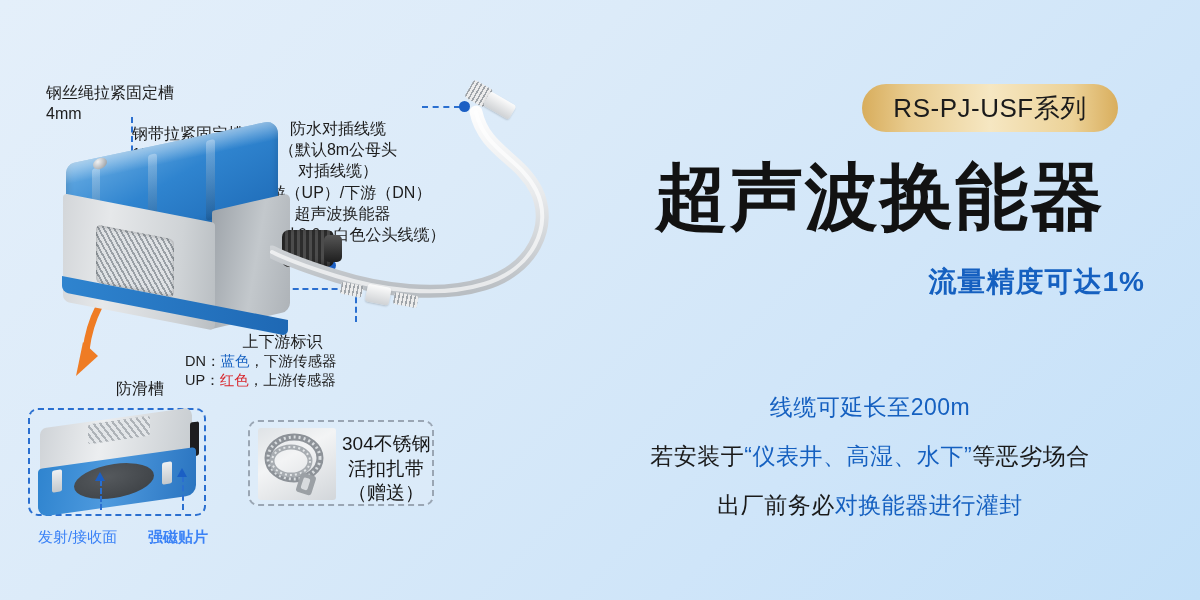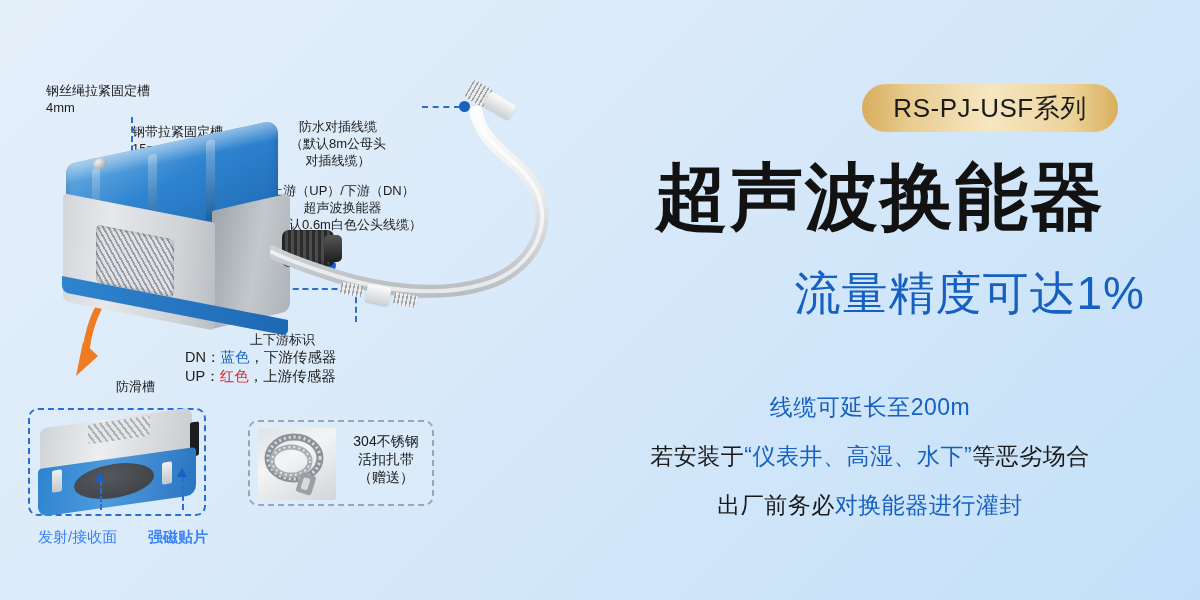--- a/index.html
+++ b/index.html
@@ -26,36 +26,36 @@
     white-space: nowrap;
   }
   #main-title {
     left: 655px; top: 160px; width: 490px;
     font-size: 73px; font-weight: bold; color: #121212;
     letter-spacing: 2px; line-height: 1; white-space: nowrap;
   }
   #subtitle {
     left: 655px; top: 263px; width: 490px;
     text-align: right;
-    font-size: 46px; font-weight: normal; color: #1560c0;
+    font-size: 28px; font-weight: bold; color: #1560c0;
     letter-spacing: 1px; white-space: nowrap;
   }
   .feature-line {
     width: 540px; left: 600px;
     text-align: center; font-size: 23px; color: #1a1a1a;
     white-space: nowrap; letter-spacing: .5px;
   }
   #feat-0 { top: 392px; }
   #feat-1 { top: 441px; }
   #feat-2 { top: 490px; }
   .blue { color: #1560c0; }
 
   
   .callout {
-    font-size: 13px; color: #1d1d1d; line-height: 1.32;
+    font-size: 16px; color: #1d1d1d; line-height: 1.32;
     white-space: pre; text-align: center;
   }
   #co-wire   { left: 46px;  top: 82px;  text-align: left; }
   #co-band   { left: 132px; top: 123px; text-align: left; }
   #co-cable  { left: 258px; top: 118px; width: 160px; }
   #co-trans  { left: 250px; top: 182px; width: 185px; }
   #co-slip   { left: 116px; top: 330px; text-align: center; margin-top: 48px; }
   #co-updn   { left: 185px; top: 331px; width: 195px; }
   .updn-rows { font-size: 14.5px; line-height: 1.3; }
   .c-red  { color: #d8242a; }
@@ -183,21 +183,21 @@
     background: rgba(255,255,255,.12);
   }
   #clamp-photo {
     left: 8px; top: 6px; width: 78px; height: 72px;
     border-radius: 3px;
     background: linear-gradient(150deg, #dfe3e6 0%, #f3f4f5 40%, #d2d6da 100%);
     overflow: hidden;
   }
   #clamp-text {
     left: 92px; top: 10px; width: 88px;
-    font-size: 14px; line-height: 1.3; color: #171717;
+    font-size: 19px; line-height: 1.3; color: #171717;
     text-align: center; white-space: pre;
   }
 </style>
 </head>
 <body>
 
 <div class="stage">
 
   <div class="abs callout" id="co-wire">钢丝绳拉紧固定槽
 4mm</div>

